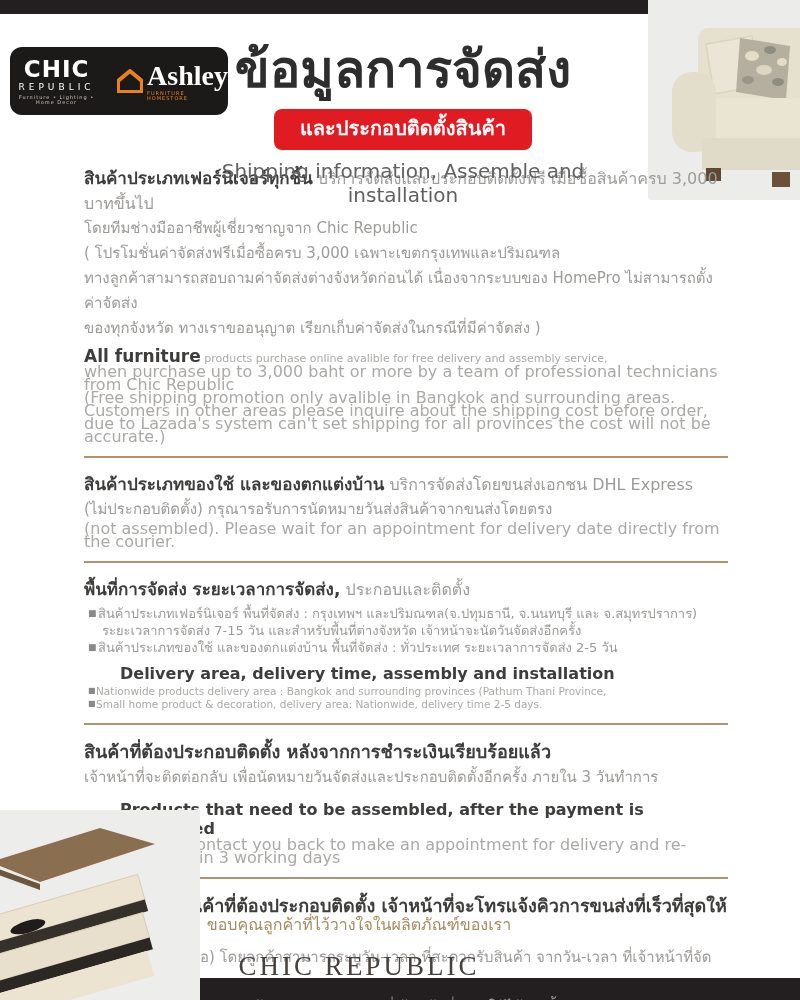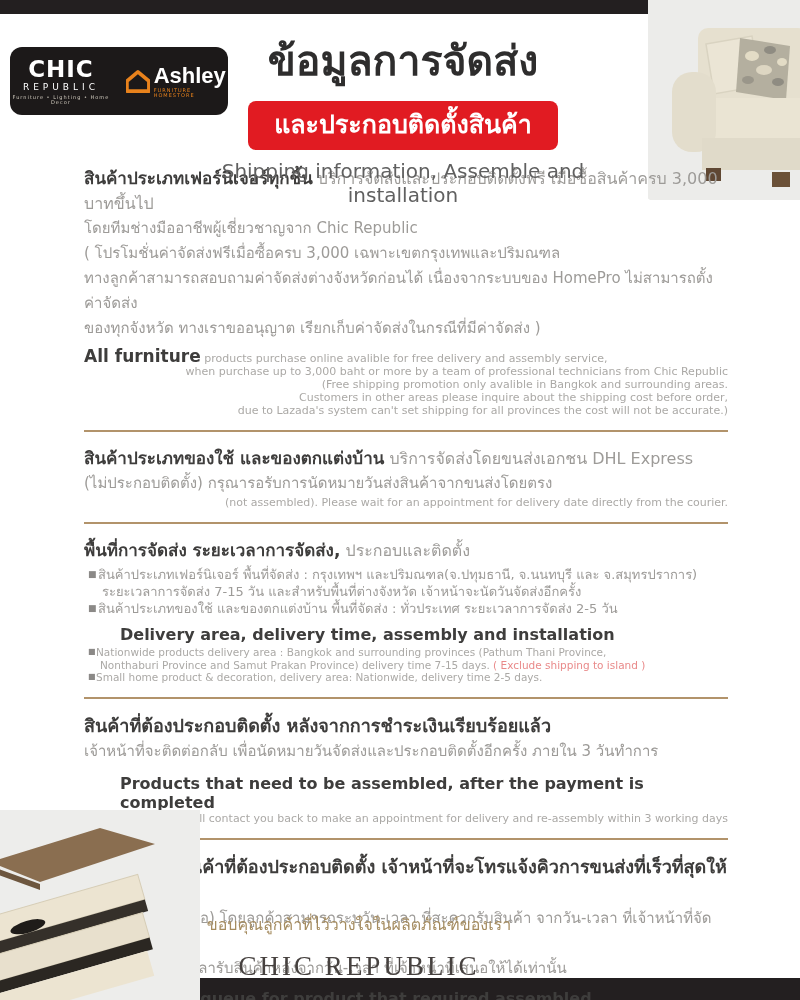--- a/index.html
+++ b/index.html
@@ -28,44 +28,44 @@
     background:#1c1919; border-radius:12px; z-index:4;
     display:flex; align-items:center; justify-content:center; gap:14px;
   }
   .chic-logo { text-align:center; color:#ffffff; line-height:1; }
   .chic-name { font-size:23px; font-weight:bold; letter-spacing:1px; }
   .chic-sub { font-size:9px; letter-spacing:4px; margin-top:2px; }
   .chic-tag { font-size:5px; color:#cfc9bd; margin-top:3px; letter-spacing:1px; }
   .ashley-logo { display:flex; align-items:center; gap:4px; }
   .ashley-house { width:26px; height:24px; }
   .ashley-text { line-height:1; }
-  .ashley-name { color:#ffffff; font-family:Liberation Sans, sans-serif; font-weight:bold; font-size:22px; }
+  .ashley-name { color:#ffffff; font-family:Liberation Serif, serif; font-weight:bold; font-size:28px; }
   .ashley-sub { color:#e8821c; font-size:5px; letter-spacing:1px; margin-top:1px; }
 
   
   .header-center { position:absolute; left:168px; top:28px; width:470px; text-align:center; z-index:4; }
-  .main-title { font-size:41px; font-weight:bold; color:#2e2d2d; letter-spacing:0; }
+  .main-title { font-size:51px; font-weight:bold; color:#2e2d2d; letter-spacing:0; }
   .badge {
-    display:inline-block; margin-top:8px; background:#e11b22; color:#ffffff;
-    font-size:25px; font-weight:bold; padding:3px 26px 6px; border-radius:8px;
+    display:inline-block; background:#e11b22; color:#ffffff;
+    font-size:20px; font-weight:bold; padding:3px 26px 6px; border-radius:8px;
   }
   .subtitle { margin-top:9px; font-size:20px; color:#606060; }
 
   
   .content { position:absolute; left:84px; top:166px; width:644px; z-index:2; }
   .divider { border:none; border-top:2px solid #b2936b; margin:13px 0 14px; }
 
   .th-lead { font-size:16px; color:#9d9b98; line-height:25px; }
   .th-lead b, .th-bold { color:#3e3d3c; font-weight:bold; font-size:17px; }
   .th-reg { font-size:15px; color:#9d9b98; line-height:25px; }
 
   .en-lead { font-size:11px; color:#aba9a6; line-height:13px; margin-top:9px; }
   .en-lead b { color:#3e3d3c; font-size:17px; }
   .en-bold { color:#3e3d3c; font-weight:bold; font-size:16px; line-height:19px;margin-left:36px; }
-  .en-reg { font-size:11px; color:#aba9a6; line-height:13px;text-align:right; }
+  .en-reg { font-size:16px; color:#aba9a6; line-height:13px; }
 
   .bullets-th { margin:3px 0 2px; }
   .bullet-row { display:flex; font-size:13px; color:#9d9b98; line-height:17px; }
   .bullet-row .dot { width:14px; text-align:left; font-size:9px; line-height:17px; color:#8b8987; padding-left:4px; }
   .bullet-cont { padding-left:18px; font-size:13px; color:#9d9b98; line-height:17px; }
 
   .bullets-en { margin:2px 0 0; }
   .bullet-row-en { display:flex; font-size:10.5px; color:#aba9a6; line-height:12.5px; }
   .bullet-row-en .dot { width:12px; font-size:8px; line-height:12.5px; color:#8b8987; padding-left:4px; }
   .bullet-cont-en { padding-left:16px; font-size:10.5px; color:#aba9a6; line-height:12.5px; }
@@ -174,23 +174,20 @@
         <span class="dot">■</span>
         <span>สินค้าประเภทของใช้ และของตกแต่งบ้าน พื้นที่จัดส่ง : ทั่วประเทศ ระยะเวลาการจัดส่ง 2-5 วัน</span>
       </div>
     </div>
     <div class="en-bold mt8">Delivery area, delivery time, assembly and installation</div>
     <div class="bullets-en">
       <div class="bullet-row-en">
         <span class="dot">■</span>
         <span>Nationwide products delivery area : Bangkok and surrounding provinces (Pathum Thani Province,</span>
       </div>
-      <div class="bullet-cont-en">
-        <span>Nonthaburi Province and Samut Prakan Province) delivery time 7-15 days.</span><span class="red-note"> ( Exclude shipping to island )</span>
-      </div>
       <div class="bullet-row-en">
         <span class="dot">■</span>
         <span>Small home product &amp; decoration, delivery area: Nationwide, delivery time 2-5 days.</span>
       </div>
     </div>
   </div>
 
   <hr class="divider">
 
   <div>

